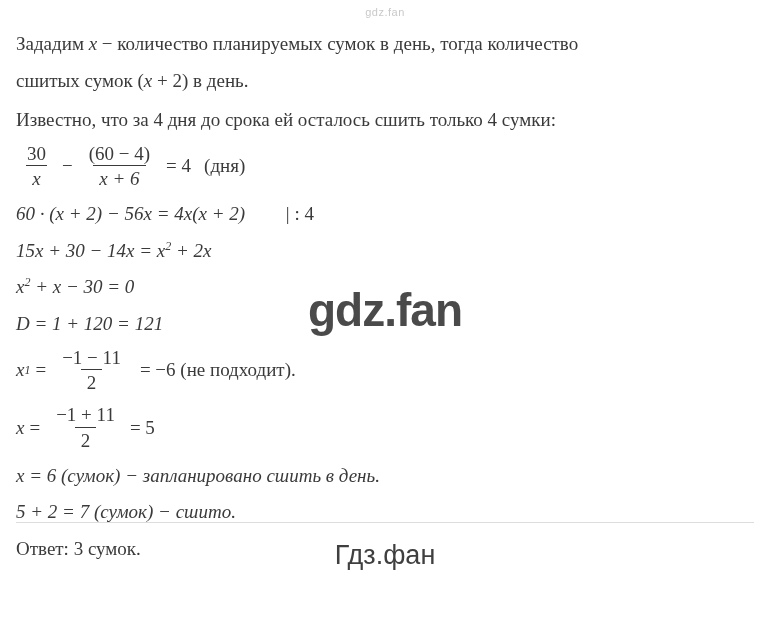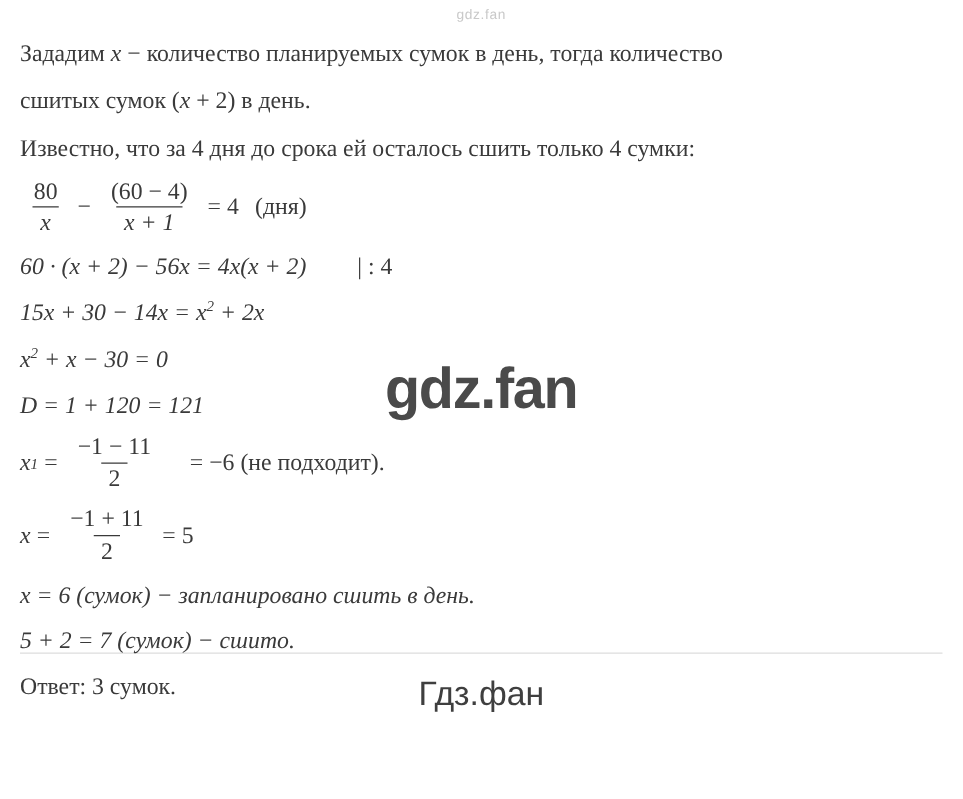--- a/index.html
+++ b/index.html
@@ -136,27 +136,27 @@
       <span>сшитых сумок (</span><span class="it">x</span>
       <span>+ 2) в день.</span>
     </div>
 
     <div class="spacer-sm"></div>
 
     <div class="line wrap">Известно, что за 4 дня до срока ей осталось сшить только 4 сумки:</div>
 
     <div class="frac-line">
       <span class="frac">
-        <span class="num">80</span>
+        <span class="num">30</span>
         <span class="den it">x</span>
       </span>
       <span class="op">−</span>
       <span class="frac">
         <span class="num">(60 − 4)</span>
-        <span class="den it">x + 1</span>
+        <span class="den it">x + 6</span>
       </span>
       <span class="op">= 4</span>
       <span style="margin-left:8px">(дня)</span>
     </div>
 
     <div class="line">
       <span class="it">60 · (x + 2) − 56x = 4x(x + 2)</span>
       <span style="margin-left:36px">| : 4</span>
     </div>
 
@@ -175,21 +175,21 @@
     </div>
 
     <div class="frac-line">
       <span class="it">x</span>
         <span class="sub it">1</span>
       <span class="op">=</span>
       <span class="frac">
         <span class="num">−1 − 11</span>
         <span class="den">2</span>
       </span>
-      <span style="margin-left:20px">= −6 (не подходит).</span>
+      <span style="margin-left:8px">= −6 (не подходит).</span>
     </div>
 
     <div class="frac-line">
       <span class="it">x</span>
       <span class="op">=</span>
       <span class="frac">
         <span class="num">−1 + 11</span>
         <span class="den">2</span>
       </span>
       <span style="margin-left:4px">= 5</span>

